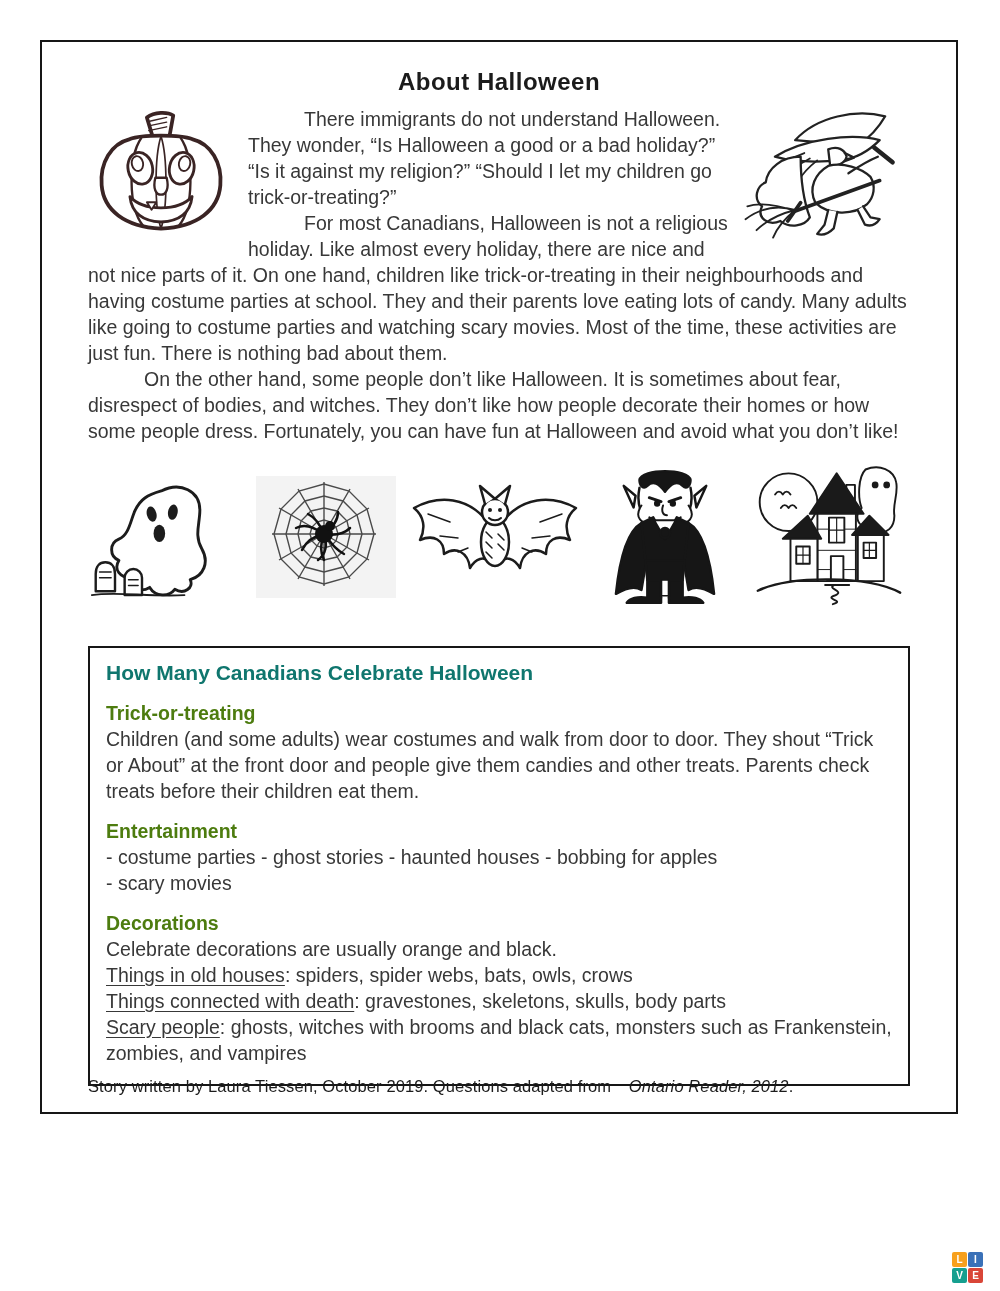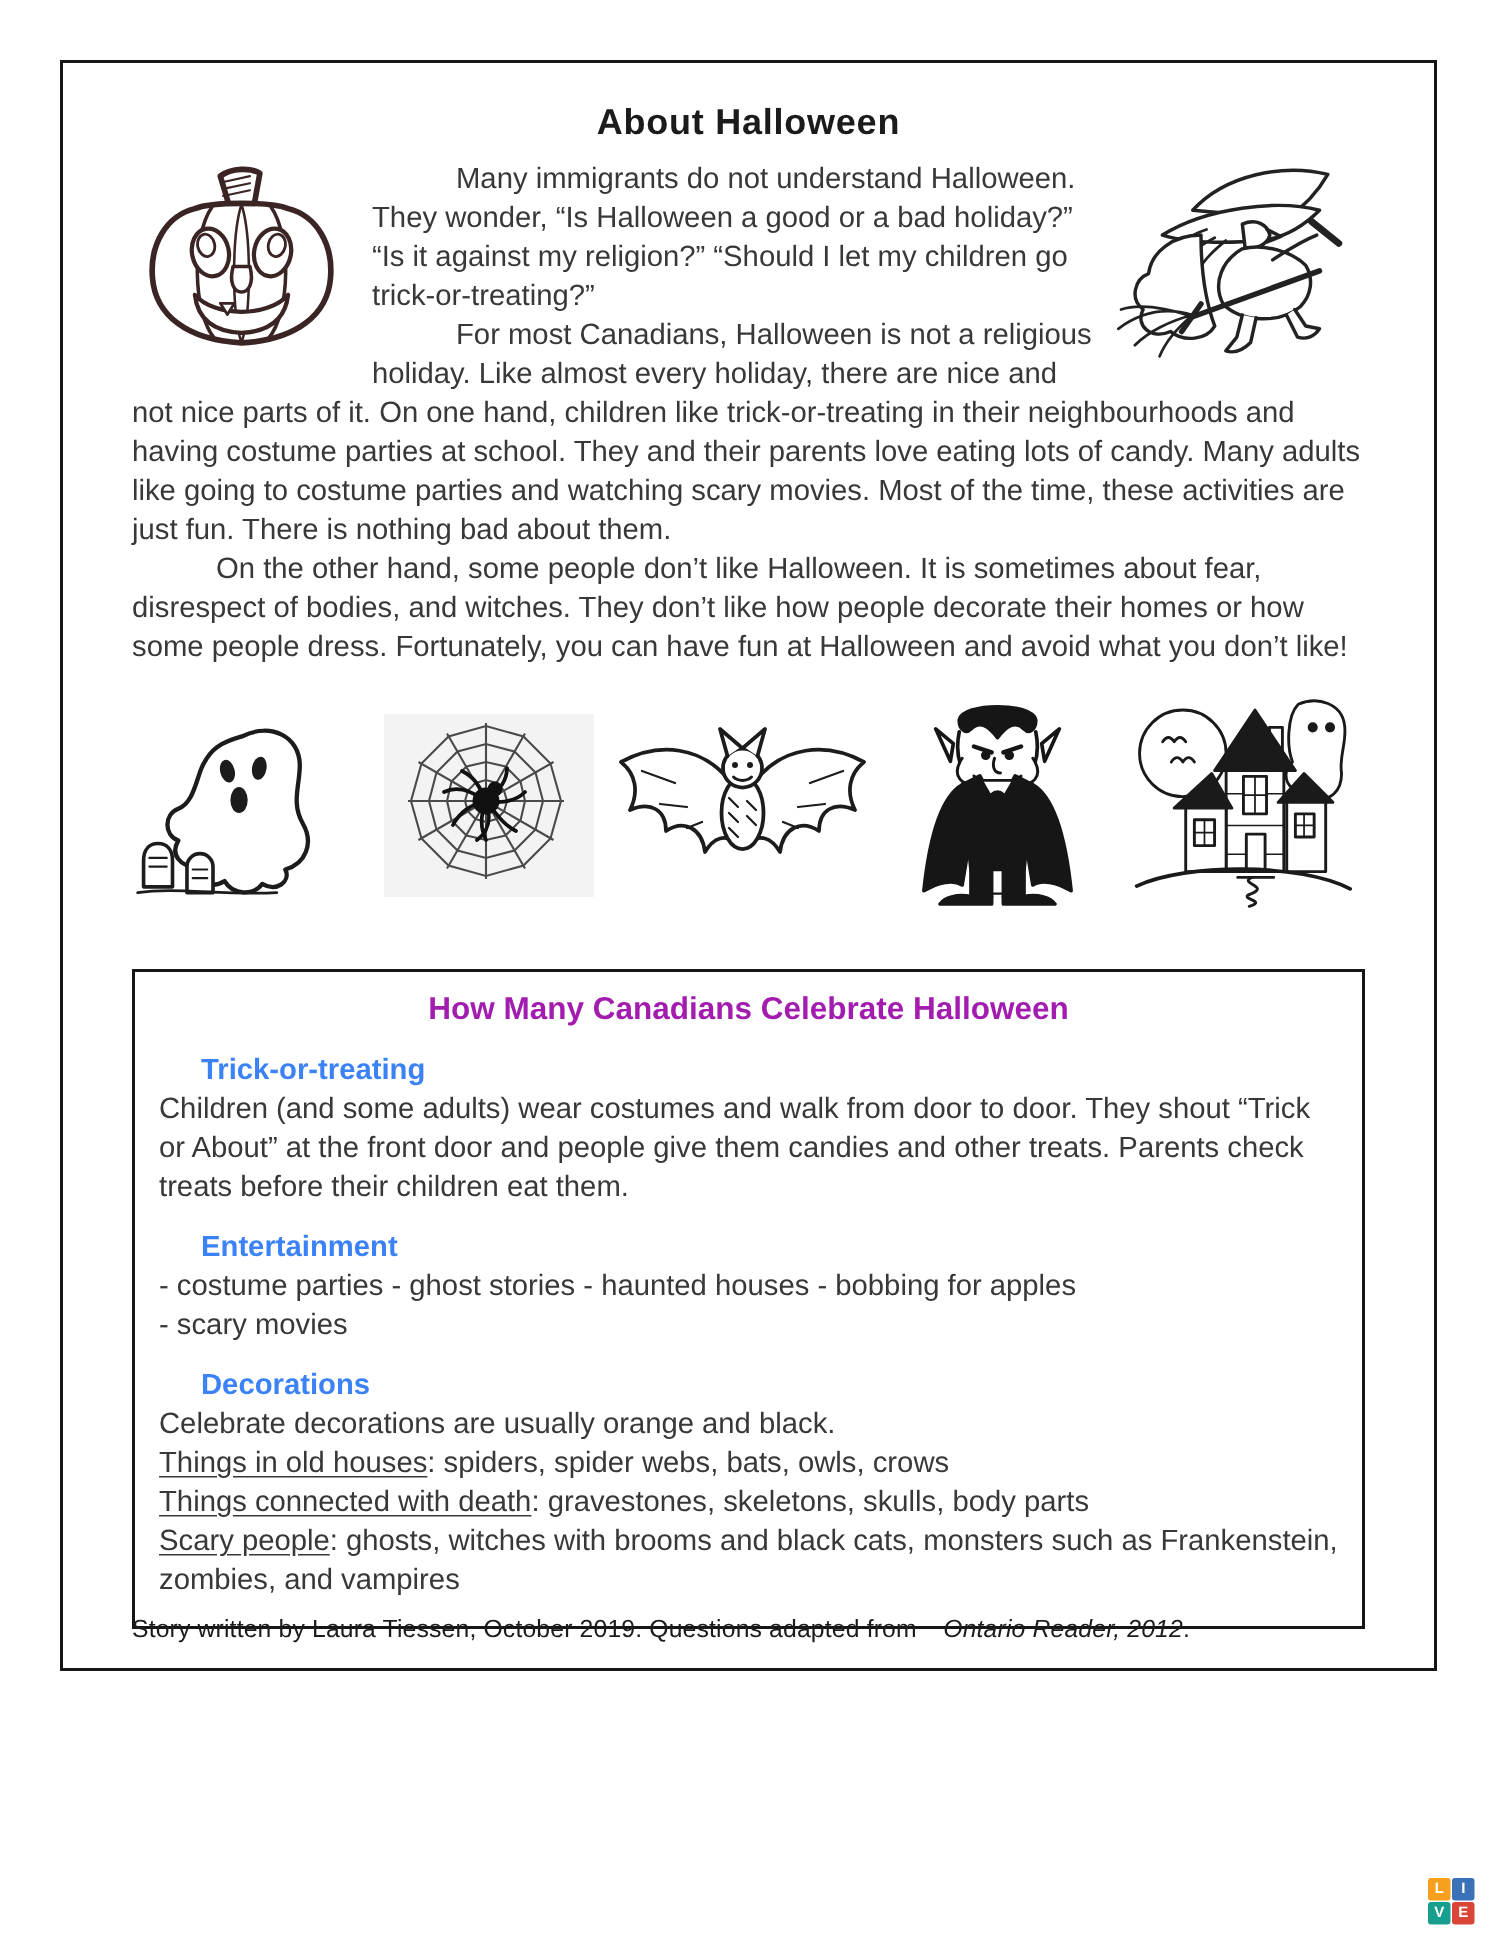--- a/index.html
+++ b/index.html
@@ -27,23 +27,23 @@
   .art-ghost{width:162px;height:134px;margin-top:14px;}
   .art-web{width:140px;height:122px;margin-left:6px;}
   .art-bat{width:178px;height:114px;margin-left:10px;}
   .art-vampire{width:106px;height:146px;margin-left:28px;margin-top:-8px;}
   .art-house{width:152px;height:146px;margin-left:34px;margin-top:-8px;}
   .info-box{
     border:2px solid #161616;margin-top:30px;padding:8px 16px 18px 16px;
     font-size:19.5px;line-height:26px;
   }
   .box-title{
-    text-align:center;font-weight:bold;font-size:21px;color:#a21caf;margin:4px 0 8px 0;
-  }
-  .sec-heading{font-weight:bold;color:#3b82f6;margin-top:14px;margin-left:28px;}
+    font-weight:bold;font-size:21px;color:#0f766e;margin:4px 0 8px 0;
+  }
+  .sec-heading{font-weight:bold;color:#4d7c0f;margin-top:14px;}
   .u{text-decoration:underline;text-underline-offset:3px;}
   .credit{
     position:absolute;left:46px;bottom:16px;font-size:16.5px;color:#1c1c1c;letter-spacing:.1px;
   }
   .credit .ital{font-style:italic;margin-left:13px;}
   .branding{
     position:absolute;top:1252px;right:14px;display:flex;align-items:center;
   }
   .tiles{display:grid;grid-template-columns:15px 15px;grid-auto-rows:15px;gap:1px;margin-right:3px;}
   .tile{
@@ -101,21 +101,21 @@
             <path d="M146 44 L166 60" stroke-width="5"></path>
             <path d="M106 114 L102 132 C96 138 90 140 84 138 L92 128 L96 112"></path>
             <path d="M128 112 L136 128 C142 130 148 128 152 122 L142 120 L134 108"></path>
             <path d="M152 80 L58 114" stroke-width="4"></path>
             <path d="M60 112 C40 106 22 110 6 122 M60 112 C44 116 28 124 18 134 M60 112 C48 122 40 132 36 142 M60 113 C38 106 20 104 8 108" fill="none" stroke-width="2"></path>
             <path d="M66 104 L52 124" stroke-width="4"></path>
           </g>
         </svg>
       </div>
 
-      <p>Many immigrants do not understand Halloween. They wonder, “Is Halloween a good or a bad holiday?” “Is it against my religion?” “Should I let my children go trick-or-treating?”</p>
+      <p>There immigrants do not understand Halloween. They wonder, “Is Halloween a good or a bad holiday?” “Is it against my religion?” “Should I let my children go trick-or-treating?”</p>
       <p>For most Canadians, Halloween is not a religious holiday. Like almost every holiday, there are nice and not nice parts of it. On one hand, children like trick-or-treating in their neighbourhoods and having costume parties at school. They and their parents love eating lots of candy. Many adults like going to costume parties and watching scary movies. Most of the time, these activities are just fun. There is nothing bad about them.</p>
       <p>On the other hand, some people don’t like Halloween. It is sometimes about fear, disrespect of bodies, and witches. They don’t like how people decorate their homes or how some people dress. Fortunately, you can have fun at Halloween and avoid what you don’t like!</p>
     </div>
 
     <div class="clipart-row">
       <div class="art art-ghost">
         <svg viewBox="0 0 168 134" width="162" height="134">
           <g fill="#ffffff" stroke="#1c1c1c" stroke-width="3" stroke-linejoin="round" stroke-linecap="round">
             <path d="M76 12 C96 2 116 12 116 32 C116 46 110 58 118 72 C126 86 120 100 106 104 C110 112 100 120 90 114 C84 122 70 122 64 112 C54 118 42 112 44 102 C34 102 26 94 32 84 C22 80 22 66 32 62 C42 58 44 44 48 34 C54 20 62 16 76 12 Z"></path>
             <ellipse cx="66" cy="36" rx="5" ry="8" fill="#1c1c1c" transform="rotate(-14 66 36)" stroke="none"></ellipse>

